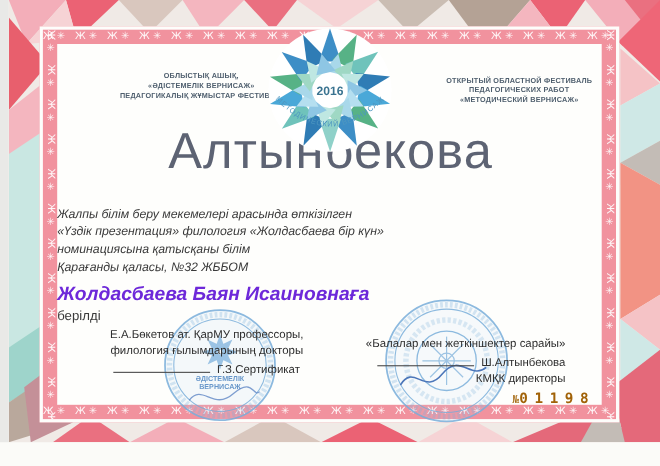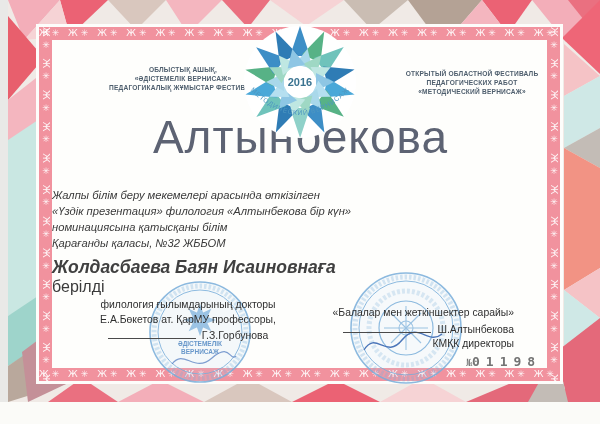--- a/index.html
+++ b/index.html
@@ -37,35 +37,35 @@
   .logo-wrap{position:absolute;left:232px;top:22px;width:120px;height:124px;z-index:6;}
 
   .cert-title{
     position:absolute;left:44px;top:110px;width:497px;text-align:center;
     font-size:46px;font-weight:300;color:#5d6373;letter-spacing:1px;z-index:5;
   }
 
   .body-block{position:absolute;left:44px;top:187px;width:497px;text-align:left;
       color:#3a3a3a;font-style:italic;font-size:11.2px;line-height:16px;z-index:5;}
   .body-block b{font-weight:400;}
-  .recipient{font-style:italic;font-weight:bold;font-size:17.5px;color:#404040;
+  .recipient{font-style:italic;font-weight:bold;font-size:17.5px;color:#6d28d9;
       margin-top:5px;line-height:22px;}
-  .issued{font-style:normal;font-size:16px;line-height:18px;}
+  .issued{font-style:normal;font-size:12px;line-height:18px;}
 
   .sig{position:absolute;font-size:10.4px;line-height:14.5px;color:#2f2f2f;z-index:5;}
   .sig-left{left:80px;top:298px;width:200px;text-align:center;}
   .sig-right{left:316px;top:306px;width:190px;text-align:right;}
   .sig-line{display:inline-block;width:88px;border-bottom:1px solid #4a4a4a;
       height:11px;margin-right:6px;vertical-align:baseline;}
 
   .stamp{position:absolute;z-index:2;opacity:.85;}
   .stamp-left{left:136px;top:276px;}
   .stamp-right{left:336px;top:266px;}
 
-  .serial{position:absolute;left:458px;top:351px;z-index:5;color:#737373;
+  .serial{position:absolute;left:458px;top:351px;z-index:5;color:#a16207;
       font-family:"DejaVu Sans Mono",monospace;white-space:nowrap;}
   .serial .pfx{font-size:10px;}
   .serial .num{font-size:13px;letter-spacing:6px;font-weight:bold;}
 </style>
 </head>
 <body>
 
 <div class="scan-edge"></div>
 
 <div class="scan">
@@ -203,31 +203,31 @@
       <line x1="62" y1="40" x2="62" y2="84"></line>
       <line x1="40" y1="62" x2="84" y2="62"></line>
       <line x1="47" y1="47" x2="77" y2="77"></line>
       <line x1="77" y1="47" x2="47" y2="77"></line>
     </g>
     <path d="M20,84 C32,64 42,94 58,74 S 84,80 98,68" fill="none" stroke="#2e5fae" stroke-width="1.4"></path>
   </svg>
 
   <div class="body-block">
     <div>Жалпы  білім  беру мекемелері арасында өткізілген</div>
-    <div><b>«Үздік презентация»</b><span> филология </span><b>«Алтынбекова бір күн»</b></div>
+    <div><b>«Үздік презентация»</b><span> филология </span><b>«Жолдасбаева бір күн»</b></div>
     <div>номинациясына қатысқаны  білім</div>
     <div>Қарағанды қаласы, №32 ЖББОМ</div>
     <div class="recipient">Жолдасбаева Баян Исаиновнаға</div>
     <div class="issued">берілді</div>
   </div>
 
   <div class="sig sig-left">
+    <div>Е.А.Бөкетов ат. ҚарМУ профессоры,</div>
     <div>филология ғылымдарының докторы</div>
-    <div>Е.А.Бөкетов ат. ҚарМУ профессоры,</div>
-    <div><span class="sig-line"></span><span>Г.З.Горбунова</span></div>
+    <div><span class="sig-line"></span><span>Г.З.Сертификат</span></div>
   </div>
   <div class="sig sig-right">
     <div>«Балалар мен жеткіншектер сарайы»</div>
     <div><span class="sig-line"></span><span>Ш.Алтынбекова</span></div>
     <div>КМҚК директоры</div>
   </div>
 
   <div class="serial"><span class="pfx">№</span><span class="num">01198</span></div>
 
 </div>

